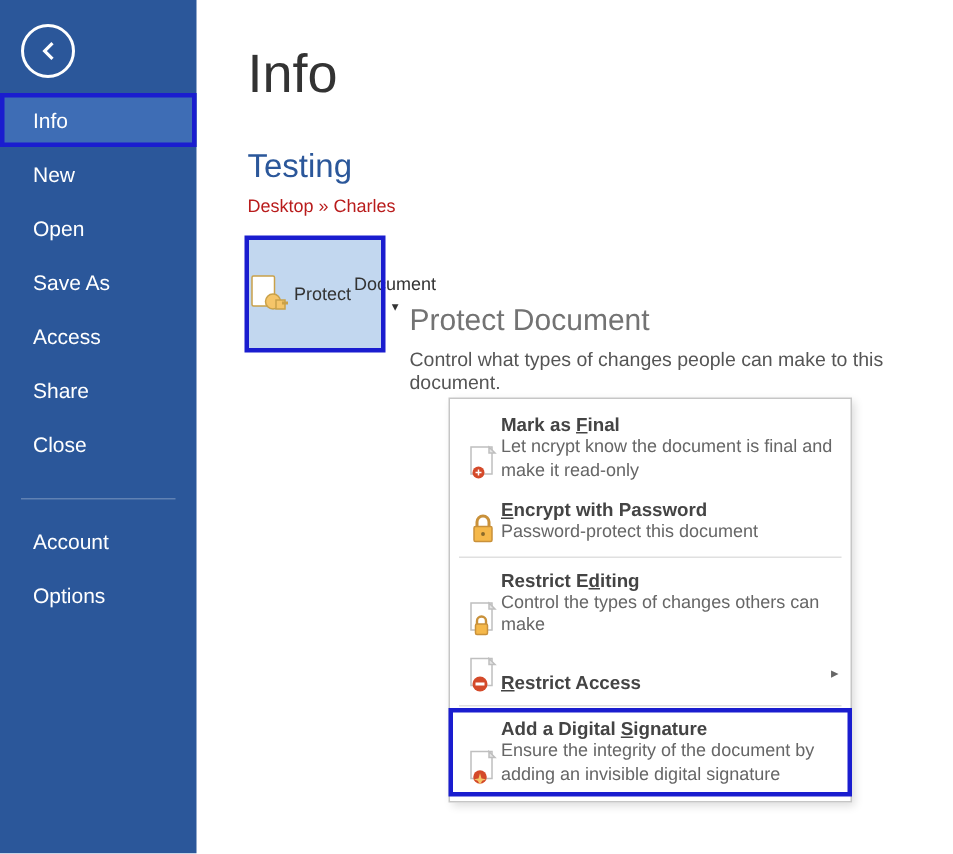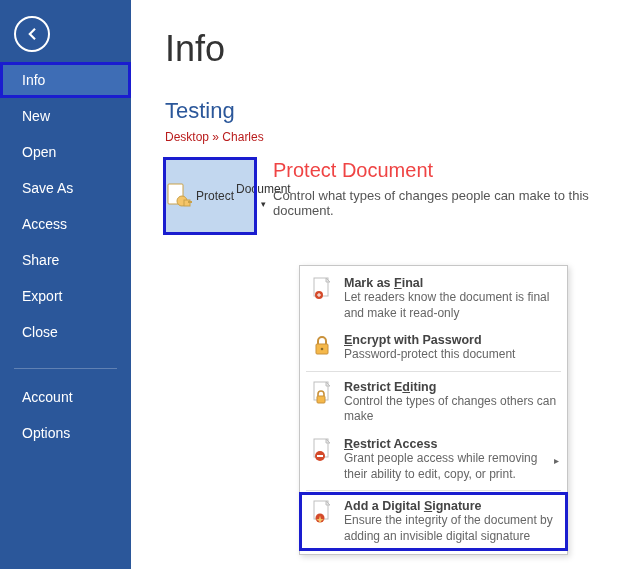--- a/index.html
+++ b/index.html
@@ -87,41 +87,42 @@
     justify-content: space-between;
     text-align: center;
     font-size: 12px;
     color: #333;
     cursor: pointer;
     gap: 2px;
   }
   .protect-btn .iconwrap { height: 28px; display:flex; align-items:center; justify-content:center; }
   .protect-heading {
     font-size: 20px;
-    color: #ef4444;
+    color: #737373;
     margin-bottom: 6px;
+    margin-top: 44px;
   }
   .protect-desc {
     font-size: 13px;
     color: #555;
   }
   .menu {
     position: absolute;
     left: 168px;
     top: 265px;
     width: 269px;
     background: #fff;
     border: 1px solid #c6c6c6;
     box-shadow: 2px 2px 6px rgba(0,0,0,0.15);
     padding: 4px 0;
   }
   .menu-item {
     display: flex;
-    align-items: flex-start;
-    gap: 10px;
+    align-items: flex-end;
+    gap: 0;
     padding: 6px 10px 6px 10px;
     cursor: pointer;
     position: relative;
   }
   .menu-item.highlight {
     outline: 3px solid #1a1dcf;
     outline-offset: -2px;
   }
   .menu-sep {
     height: 1px;
@@ -169,21 +170,20 @@
     <svg width="18" height="18" viewBox="0 0 24 24">
         <path d="M15 4l-8 8 8 8 2-2-6-6 6-6z"></path>
       </svg>
   </div>
   <div class="nav-item selected">Info</div>
   <div class="nav-item">New</div>
   <div class="nav-item">Open</div>
   <div class="nav-item">Save As</div>
   <div class="nav-item">Access</div>
   <div class="nav-item">Share</div>
-  <div class="nav-item">Export</div>
   <div class="nav-item">Close</div>
   <div class="nav-sep"></div>
   <div class="nav-item">Account</div>
   <div class="nav-item">Options</div>
 </div>
 
 <div class="main">
   <div class="page-title">Info</div>
   <div class="doc-name">Testing</div>
   <div class="breadcrumb">Desktop » Charles</div>
@@ -215,21 +215,21 @@
       <div class="menu-icon">
         <svg width="20" height="24" viewBox="0 0 20 24">
             <rect x="2" y="1" width="14" height="18" fill="#fff" stroke="#bfbfbf"></rect>
             <path d="M14 1 L18 5 L14 5 Z" fill="#e5e5e5" stroke="#bfbfbf"></path>
             <circle cx="7" cy="18" r="4" fill="#d44a2a"></circle>
             <path d="M7 16 v4 M5 18 h4" stroke="#fff" stroke-width="1"></path>
           </svg>
       </div>
       <div class="menu-text">
         <div class="title"><span>Mark as </span><span class="ul">F</span><span>inal</span></div>
-        <div class="desc">Let readers know the document is final and make it read-only</div>
+        <div class="desc">Let ncrypt know the document is final and make it read-only</div>
       </div>
     </div>
 
     <div class="menu-item">
       <div class="menu-icon">
         <svg width="20" height="22" viewBox="0 0 20 22">
             <rect x="4" y="10" width="12" height="10" rx="1" fill="#f5b84a" stroke="#c9913a"></rect>
             <path d="M6 10 V7 a4 4 0 0 1 8 0 V10" fill="none" stroke="#c9913a" stroke-width="2"></path>
             <circle cx="10" cy="15" r="1.3" fill="#8a6a2a"></circle>
           </svg>
@@ -261,21 +261,20 @@
       <div class="menu-icon">
         <svg width="20" height="24" viewBox="0 0 20 24">
             <rect x="2" y="1" width="14" height="18" fill="#fff" stroke="#bfbfbf"></rect>
             <path d="M14 1 L18 5 L14 5 Z" fill="#e5e5e5" stroke="#bfbfbf"></path>
             <circle cx="8" cy="18" r="5" fill="#d44a2a"></circle>
             <rect x="5" y="17" width="6" height="2" fill="#fff"></rect>
           </svg>
       </div>
       <div class="menu-text">
         <div class="title"><span class="ul">R</span><span>estrict Access</span></div>
-        <div class="desc">Grant people access while removing their ability to edit, copy, or print.</div>
       </div>
       <span class="submenu-arrow">▸</span>
     </div>
 
     <div class="menu-sep"></div>
 
     <div class="menu-item highlight">
       <div class="menu-icon">
         <svg width="20" height="24" viewBox="0 0 20 24">
             <rect x="2" y="1" width="14" height="18" fill="#fff" stroke="#bfbfbf"></rect>

